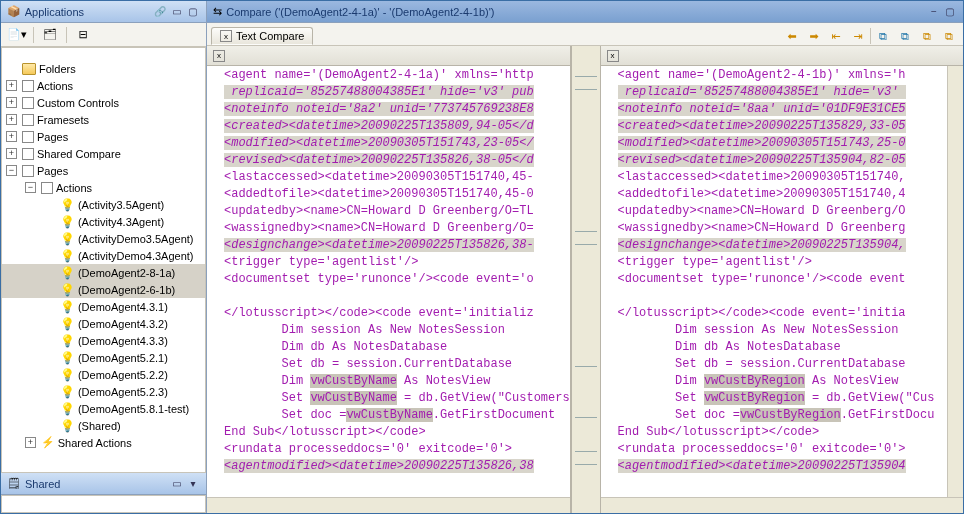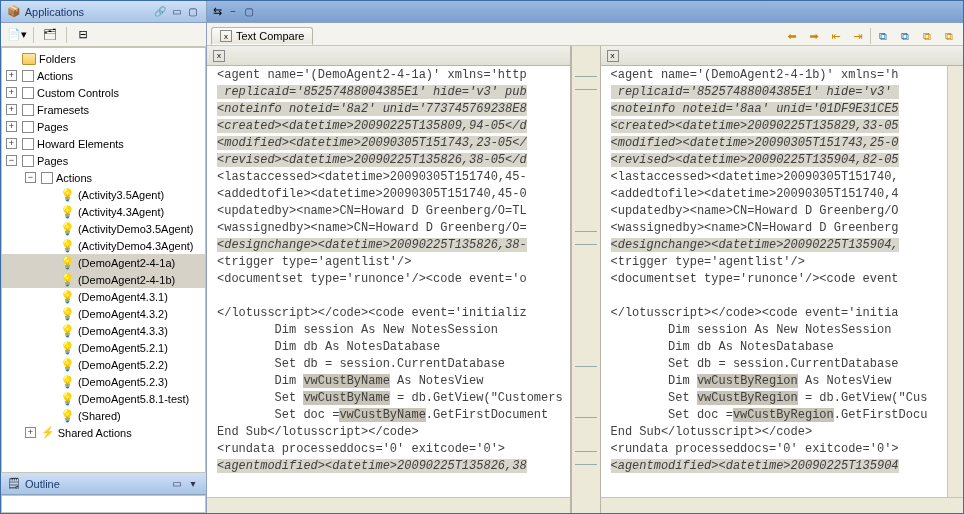--- a/index.html
+++ b/index.html
@@ -81,21 +81,21 @@
     width: 1px;
     height: 16px;
     background: #c8c4b8;
   }
   .tree {
     flex: 1;
     overflow: auto;
     background: white;
     border: 1px solid #c8c4b8;
     margin: 0;
-    padding: 2px 0;
+    padding: 12px 0;
   }
   .tree-row {
     display: flex;
     align-items: center;
     height: 17px;
     padding-left: 4px;
     white-space: nowrap;
     gap: 3px;
     cursor: pointer;
   }
@@ -209,23 +209,23 @@
     gap: 4px;
     height: 20px;
   }
   .cmp-code {
     flex: 1;
     overflow: auto;
     background: white;
     font-family: "Courier New", monospace;
     font-size: 12px;
     line-height: 17px;
-    padding: 1px 10px;
+    padding: 1px 17px;
     white-space: pre;
-    color: #404040;
+    color: #a21caf;
   }
   .hl { background: #d8d5cb; font-style: italic; }
   .hl2 { background: #c8c4b8; }
   .scrollbar-v {
     width: 16px;
     background: #ece9d8;
     border-left: 1px solid #c8c4b8;
   }
   .scrollbar-h {
     height: 16px;
@@ -287,21 +287,21 @@
         <span>Framesets</span>
       </div>
       <div class="tree-row">
         <span class="twist">+</span>
         <span class="generic-ico"></span>
         <span>Pages</span>
       </div>
       <div class="tree-row">
         <span class="twist">+</span>
         <span class="generic-ico"></span>
-        <span>Howard Elements</span>
+        <span>Shared Compare</span>
       </div>
       <div class="tree-row">
         <span class="twist">−</span>
         <span class="generic-ico"></span>
         <span>Pages</span>
       </div>
       <div class="tree-row">
         <span class="ind"></span>
         <span class="twist">−</span>
         <span class="generic-ico"></span>
@@ -333,28 +333,28 @@
         <span class="ind"></span>
         <span class="no-twist"></span>
         <span class="bulb-ico">💡</span>
         <span>(ActivityDemo4.3Agent)</span>
       </div>
       <div class="tree-row sel">
         <span class="ind"></span>
         <span class="ind"></span>
         <span class="no-twist"></span>
         <span class="bulb-ico">💡</span>
-        <span>(DemoAgent2-4-1a)</span>
+        <span>(DemoAgent2-8-1a)</span>
       </div>
       <div class="tree-row sel">
         <span class="ind"></span>
         <span class="ind"></span>
         <span class="no-twist"></span>
         <span class="bulb-ico">💡</span>
-        <span>(DemoAgent2-4-1b)</span>
+        <span>(DemoAgent2-6-1b)</span>
       </div>
       <div class="tree-row">
         <span class="ind"></span>
         <span class="ind"></span>
         <span class="no-twist"></span>
         <span class="bulb-ico">💡</span>
         <span>(DemoAgent4.3.1)</span>
       </div>
       <div class="tree-row">
         <span class="ind"></span>
@@ -409,34 +409,35 @@
         <span class="ind"></span>
         <span class="twist">+</span>
         <span>⚡</span>
         <span>Shared Actions</span>
       </div>
     </div>
 
   <div class="outline-pane">
     <div class="view-header">
       <span>🗒</span>
-      <span class="title">Outline</span>
+      <span class="title">Shared</span>
       <span class="hicons">
         <span class="hi">▭</span>
         <span class="hi">▾</span>
       </span>
     </div>
     <div class="outline-body"></div>
   </div>
 </div>
 
 <div class="right-pane">
 
   <div class="view-header dark">
     <span>⇆</span>
+    <span class="title">Compare ('(DemoAgent2-4-1a)' - '(DemoAgent2-4-1b)')</span>
     <span class="hicons">
       <span class="hi">−</span>
       <span class="hi">▢</span>
     </span>
   </div>
 
   <div class="tabbar">
     <div class="tab">
       <span class="small-x">x</span>
       <span>Text Compare</span>

